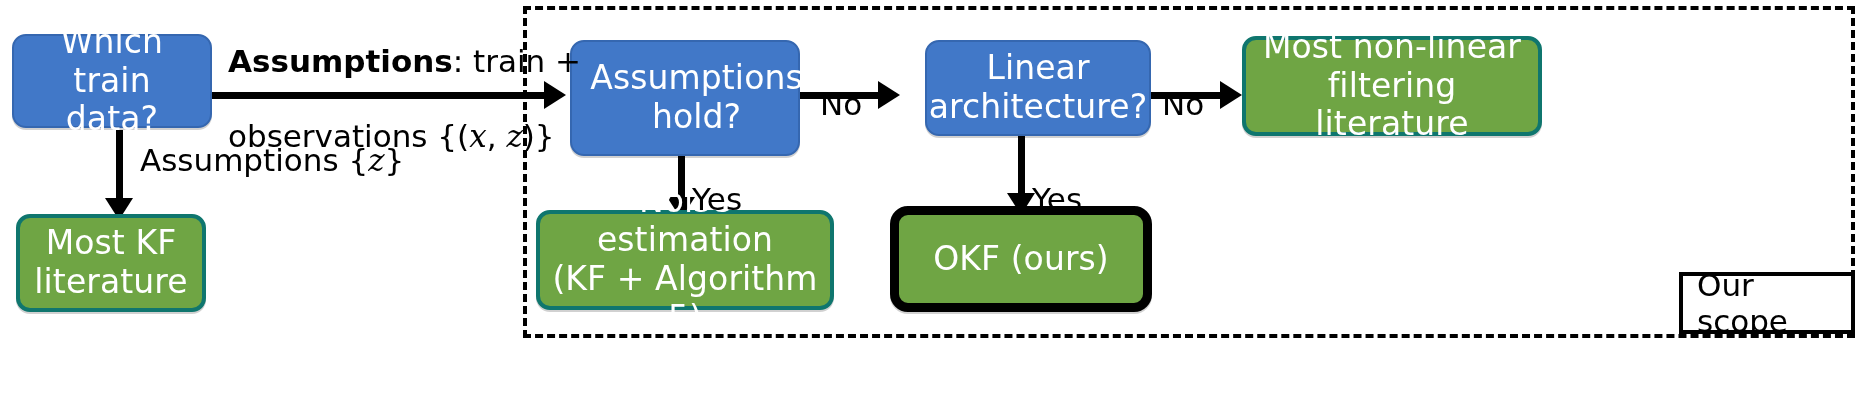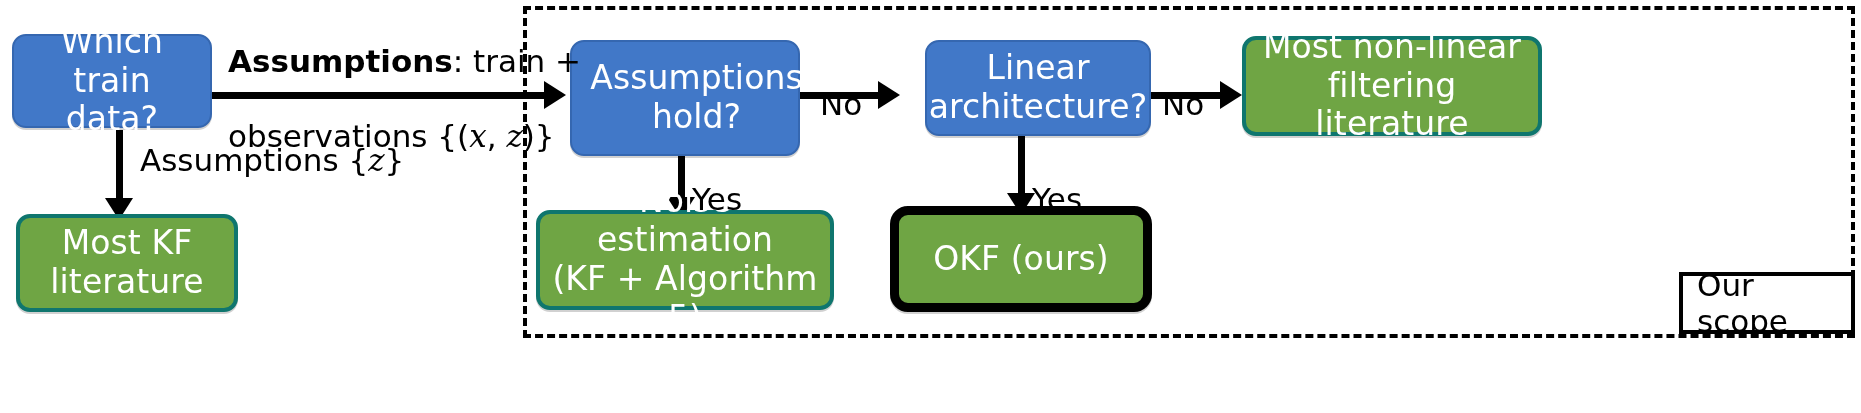--- a/index.html
+++ b/index.html
@@ -134,21 +134,21 @@
   <div class="arrowhead-right" style="left:1220px; top:81px;"></div>
 
   <div class="vline" style="left:1018px; top:135px; height:66px;"></div>
   <div class="arrowhead-down" style="left:1007px; top:193px;"></div>
 
   <div class="node blue" style="left:12px; top:34px; width:200px; height:94px;">
     <span>Which
 train data?</span>
   </div>
 
-  <div class="node green" style="left:16px; top:214px; width:222px; height:98px;">
+  <div class="node green" style="left:16px; top:214px; width:190px; height:98px;">
     <span>Most KF
 literature</span>
   </div>
 
   <div class="node blue" style="left:570px; top:40px; width:230px; height:116px;padding-left:31px;">
     <span>Assumptions
 hold?</span>
   </div>
 
   <div class="node green" style="left:536px; top:210px; width:298px; height:100px;">

